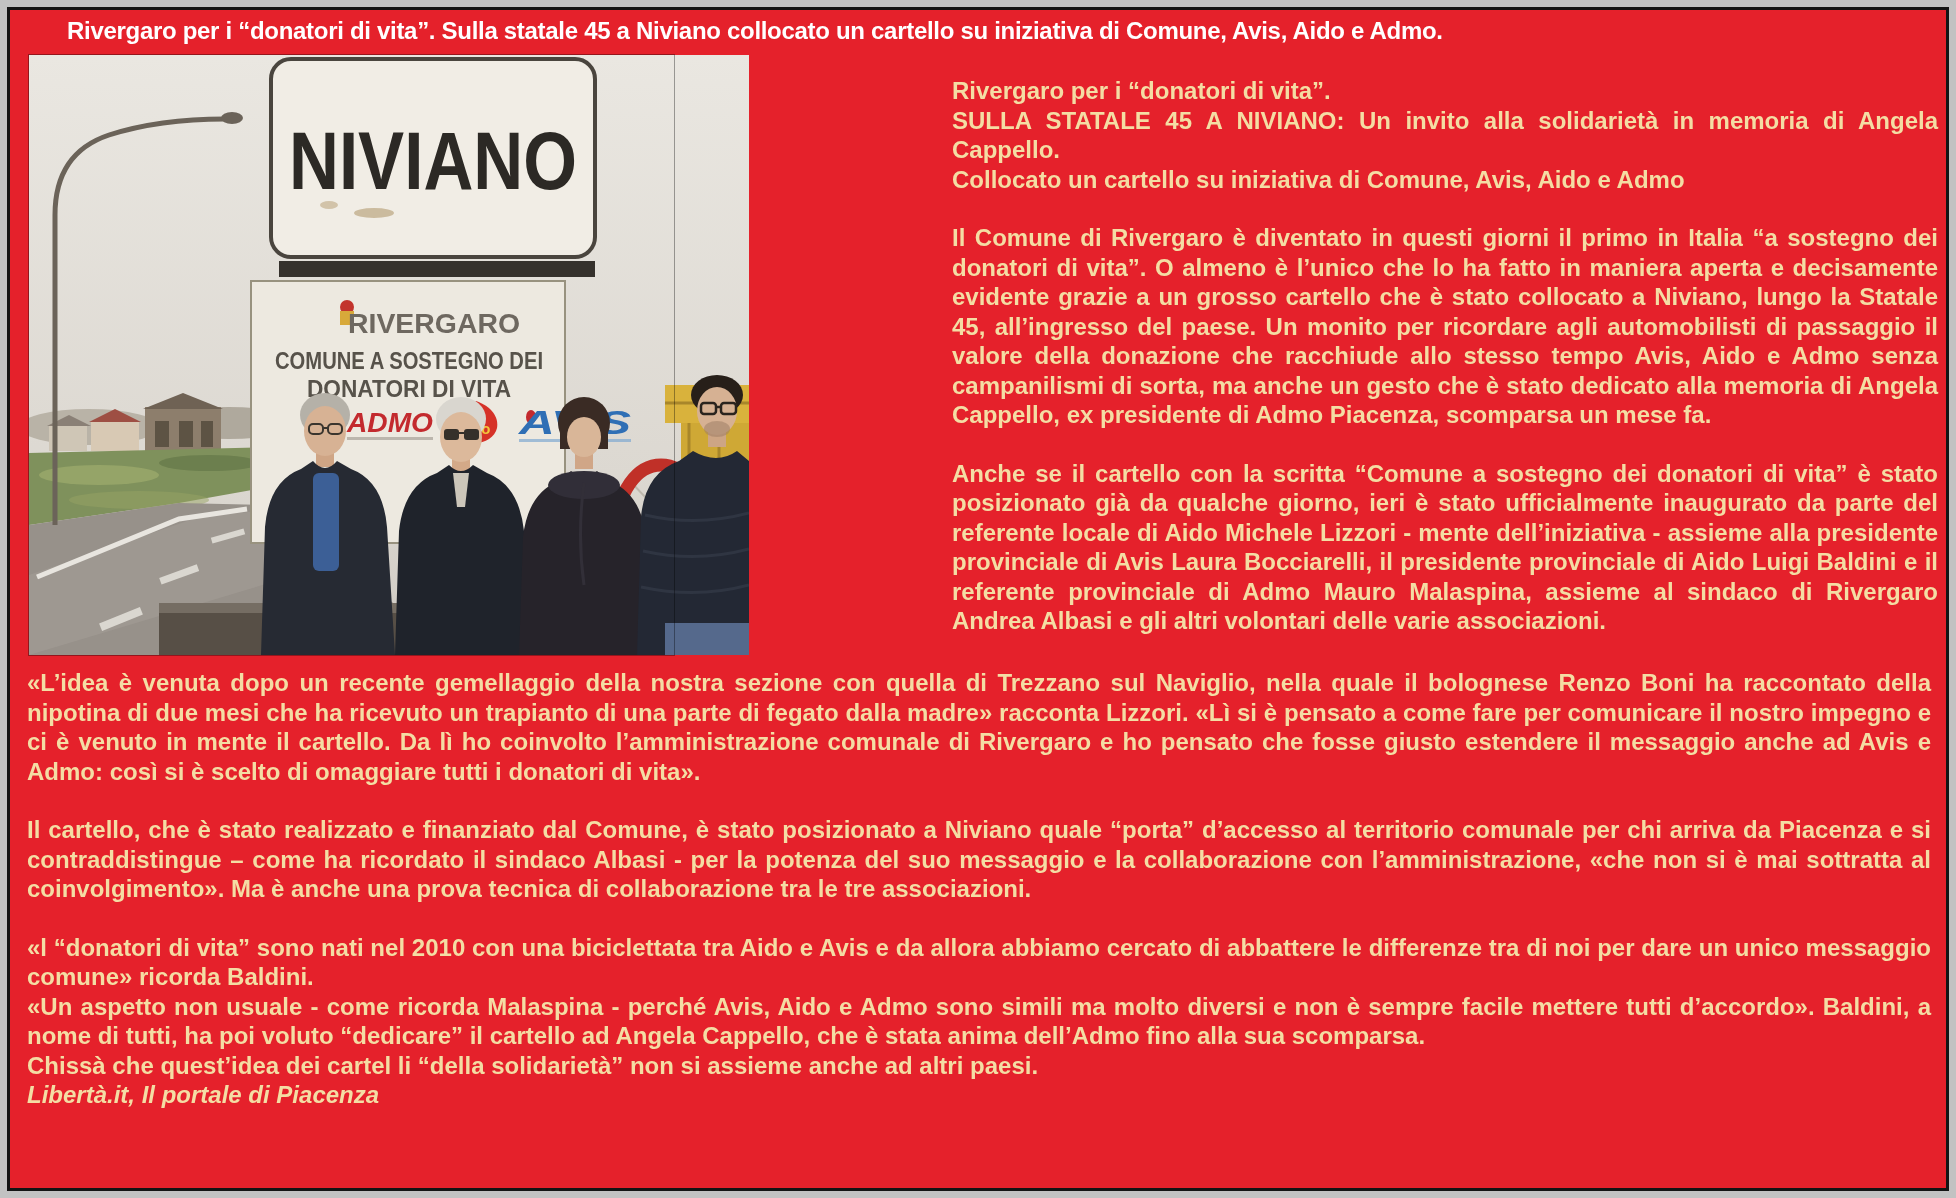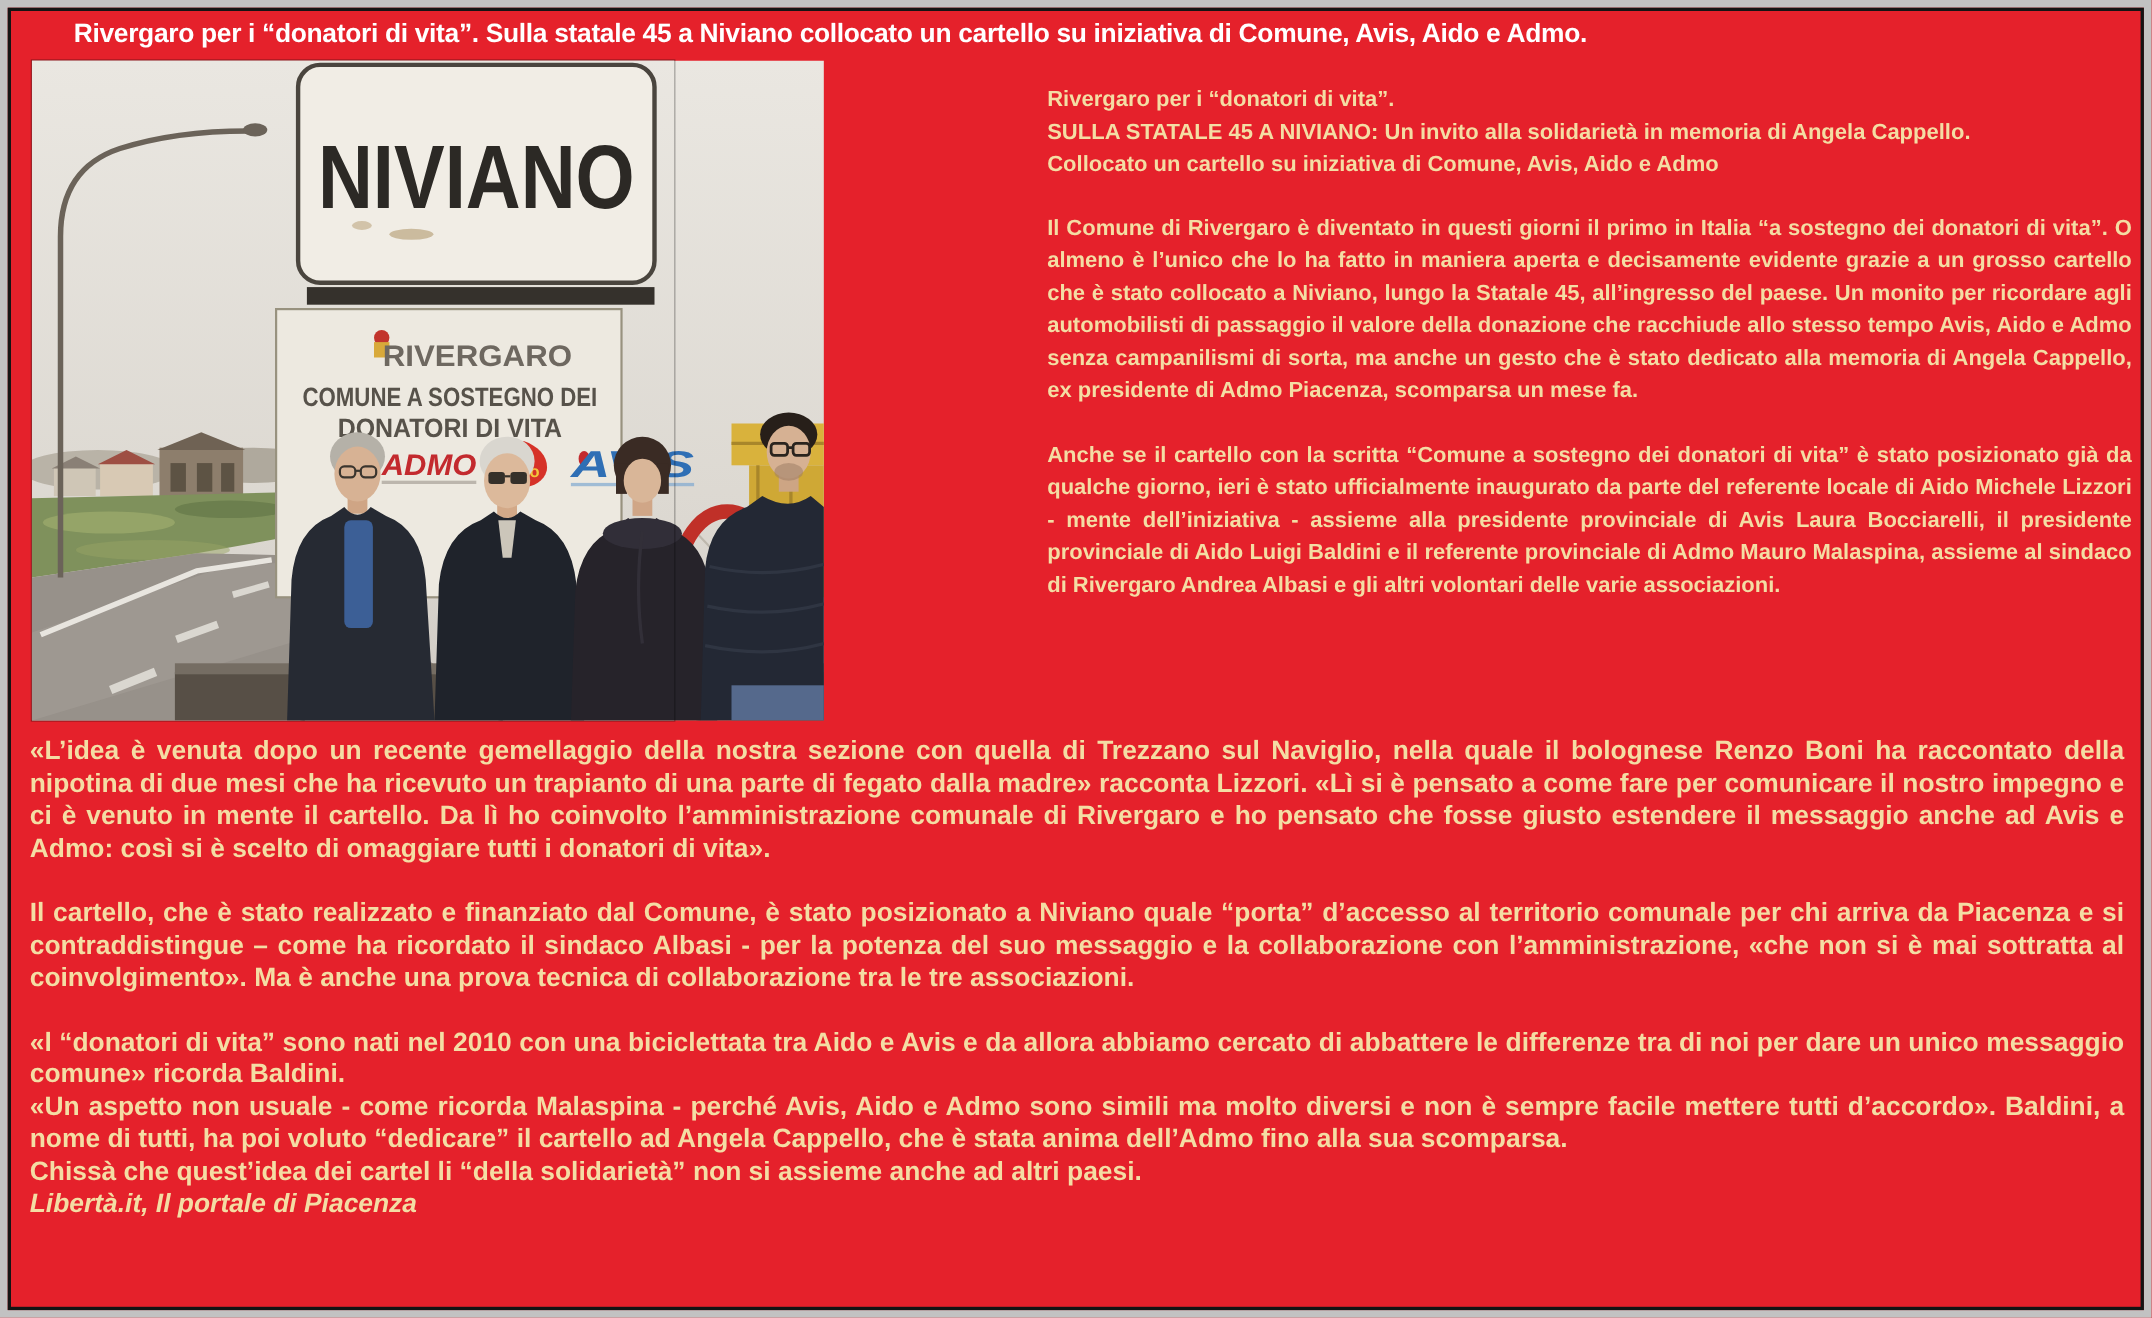--- a/index.html
+++ b/index.html
@@ -17,28 +17,28 @@
     background: #e5212b;
     border: 3px solid #141414;
   }
   .headline {
     position: absolute; left: 17px; top: 6px; width: 1900px;
     color: #ffffff; font-size: 24px; font-weight: bold;
     letter-spacing: -0.3px; line-height: 30px; margin-left: 40px;
   }
   .photo {
     position: absolute; left: 19px; top: 45px;
-    width: 584px; height: 600px;
+    width: 645px; height: 600px;
     background: #ddd9d2;
     outline: 1px solid rgba(0,0,0,.35);
   }
   .photo svg { display: block; width: 720px; height: 600px; }
   .col {
     position: absolute; left: 942px; top: 66px; width: 986px;
-    color: #f4dda4; font-size: 20px; font-weight: bold;
+    color: #f4dda4; font-size: 24px; font-weight: bold;
     line-height: 29.5px; text-align: justify;
   }
   .col p, .body-text p { margin: 0; }
   .gap { height: 29px; }
   .body-text {
     position: absolute; left: 17px; top: 658px; width: 1904px;
     color: #f4dda4; font-size: 24px; font-weight: bold;
     line-height: 29.5px; text-align: justify;
   }
   .footer {

